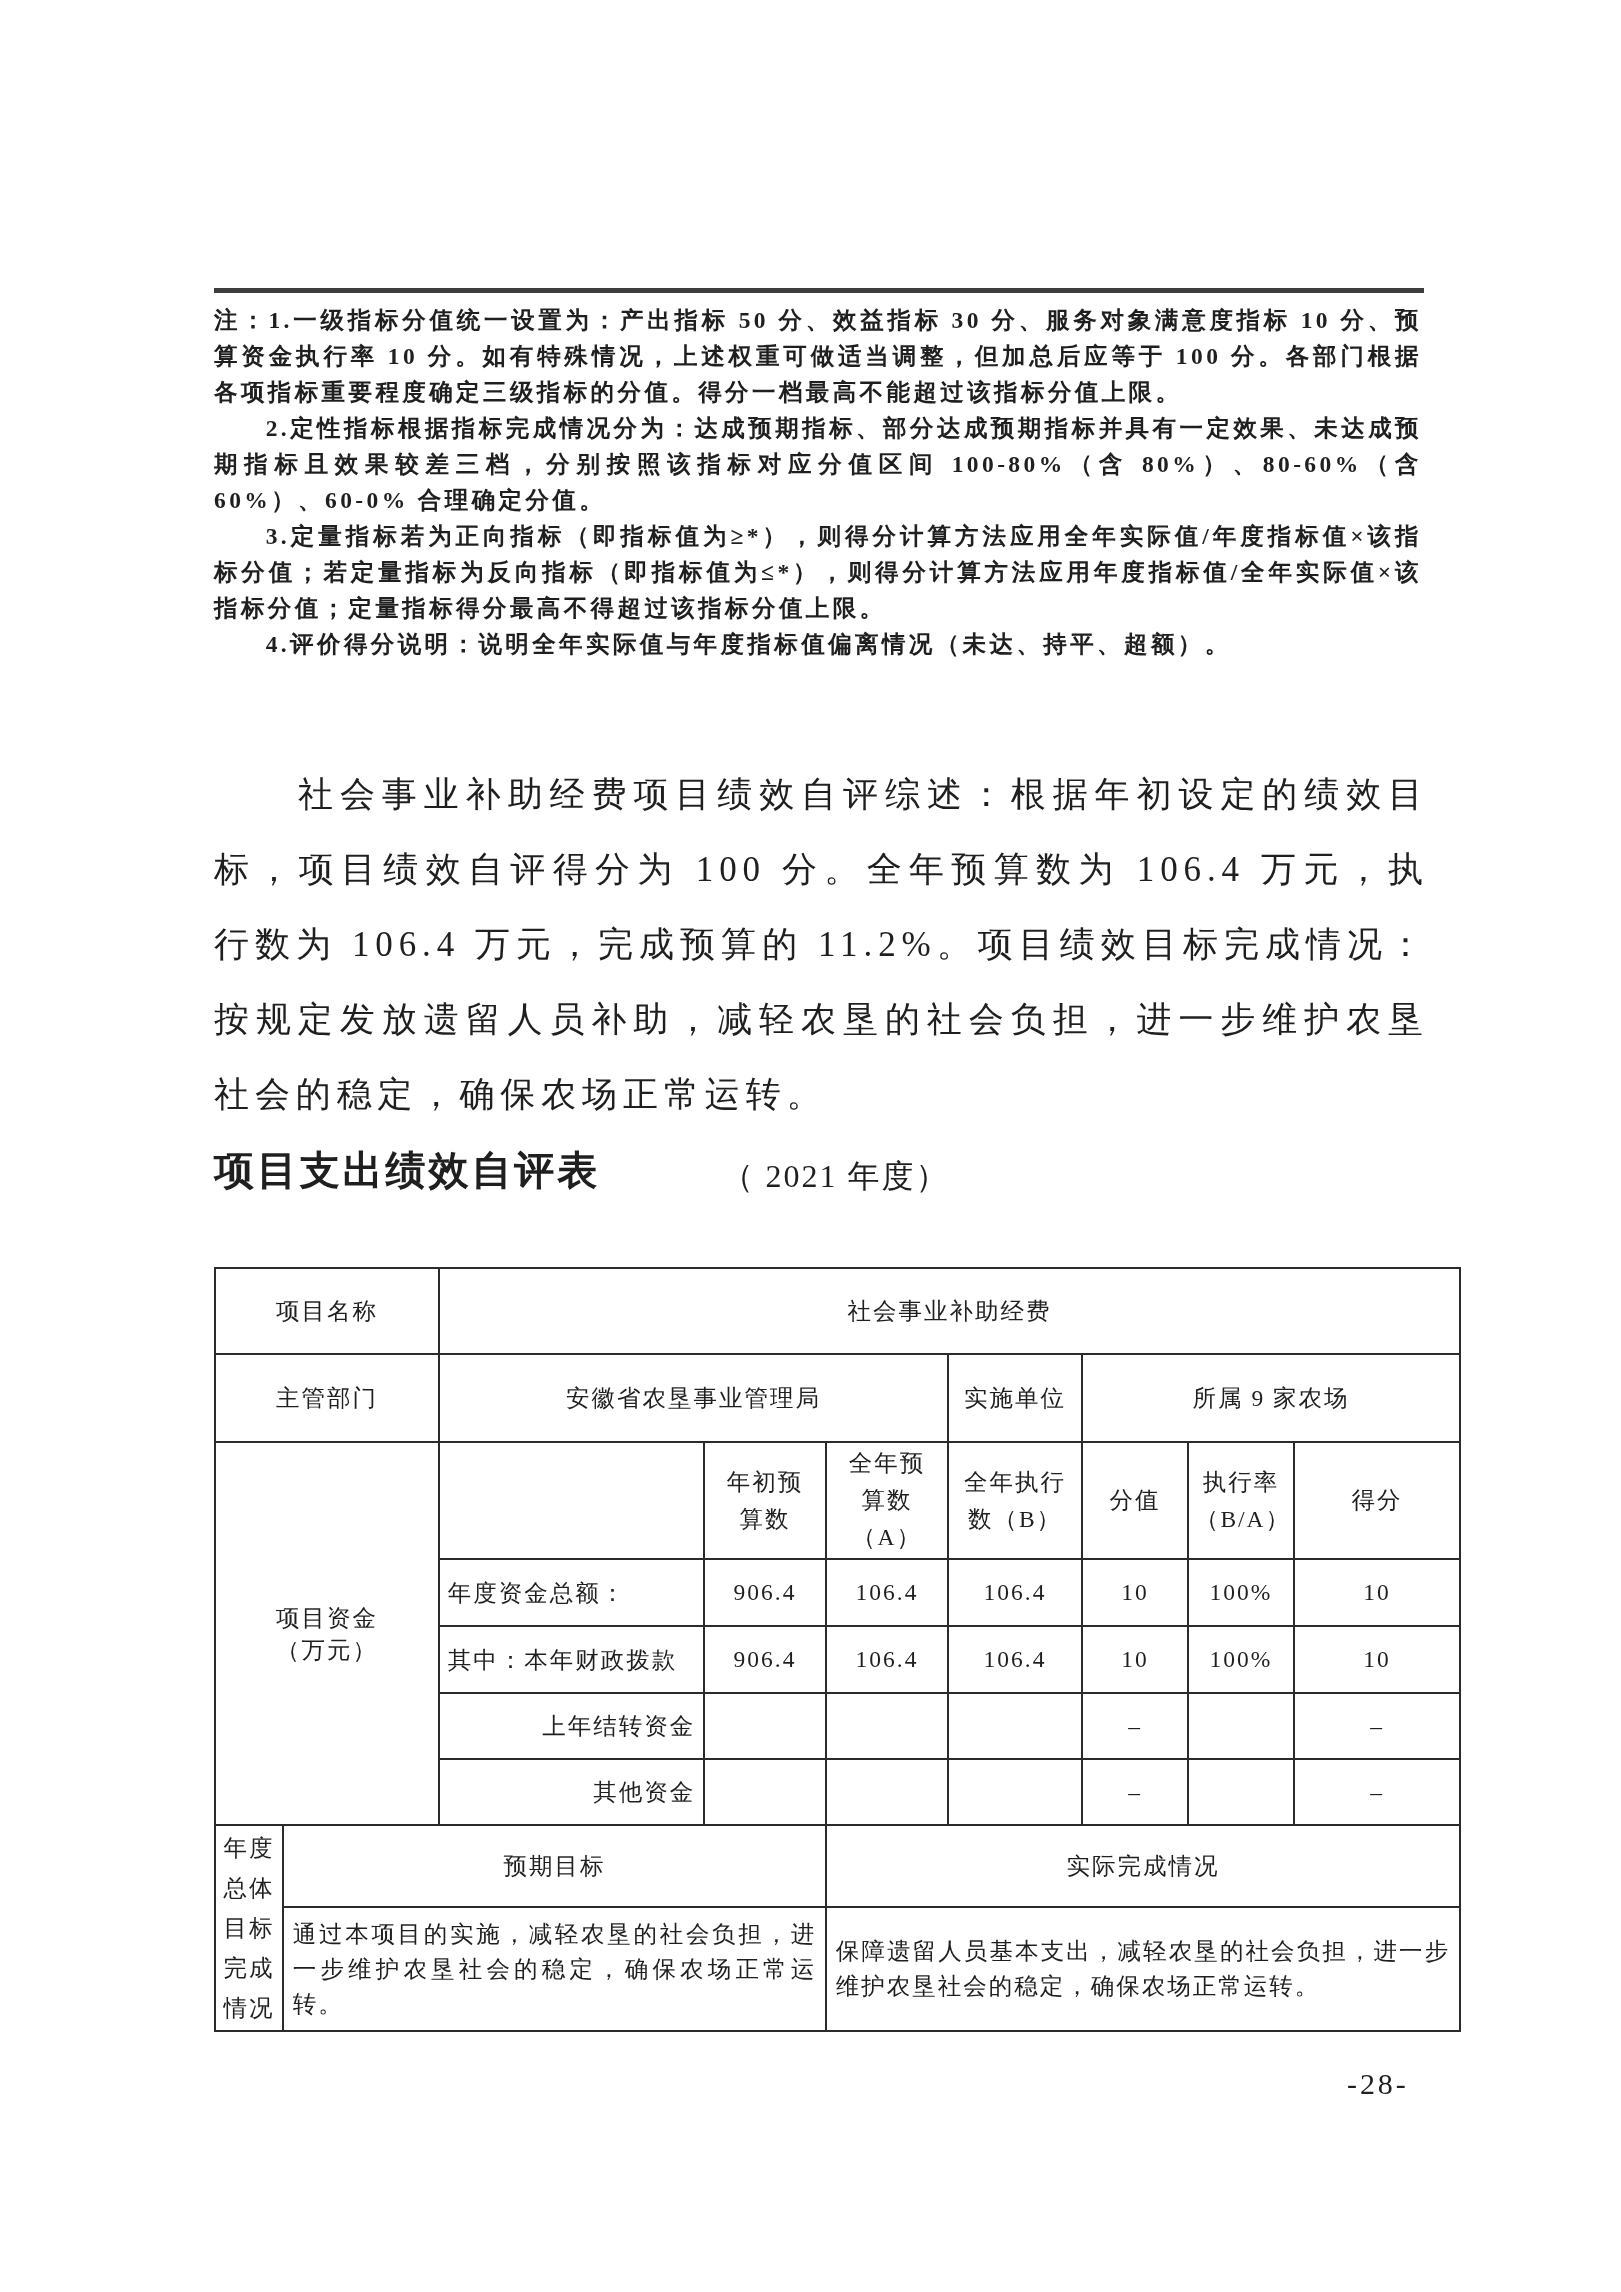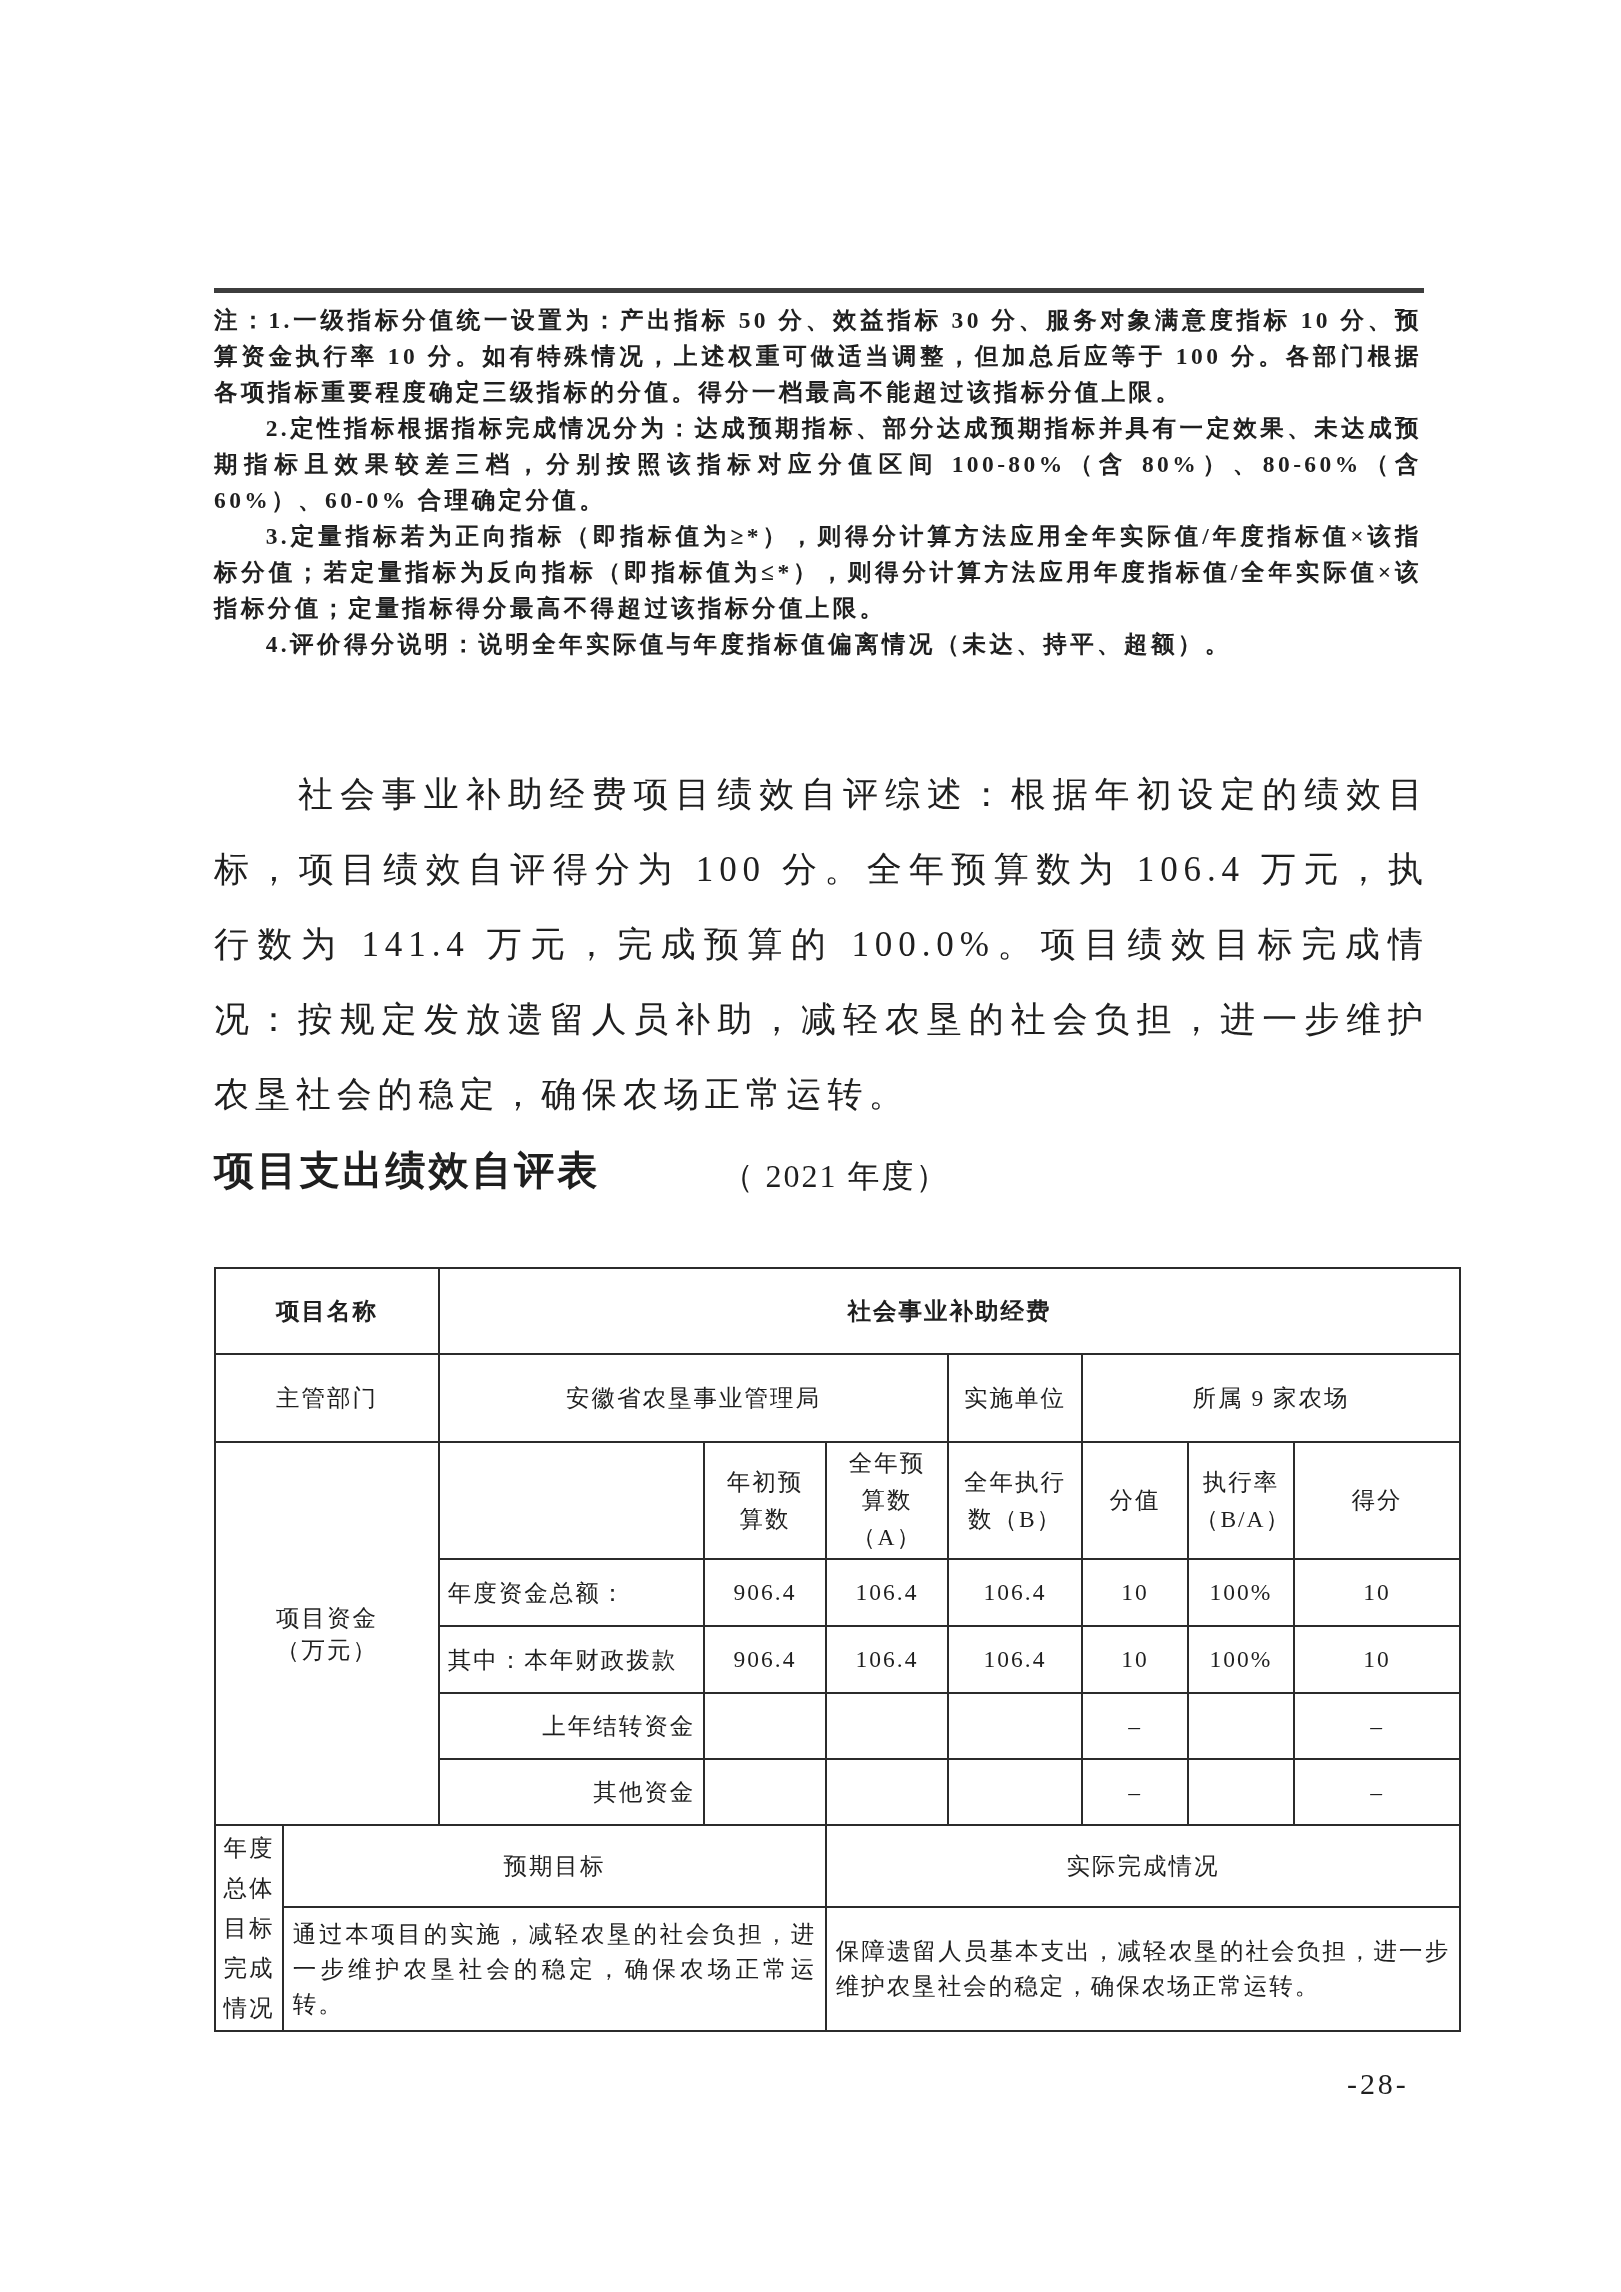--- a/index.html
+++ b/index.html
@@ -57,39 +57,39 @@
   .hdr{line-height:37px;}
   .vlabel{line-height:40px;letter-spacing:1px;padding:2px 2px !important;}
   .goalcell{
     text-align:justify !important;vertical-align:middle;
     line-height:35px;letter-spacing:2.9px;padding:5.9px 8.8px !important;
   }
   .pagenum{
     position:absolute;left:1347px;top:2039px;
     font-size:30px;letter-spacing:2.9px;margin-top:28px;
   }
-  tr.r1{height:86px;font-weight:bold;} tr.r2{height:88px;} tr.r3{height:88px;}
+  tr.r1{height:86px;} tr.r2{height:88px;} tr.r3{height:88px;}
   tr.r4{height:67px;} tr.r5{height:67px;} tr.r6{height:66px;}
   tr.r7{height:66px;} tr.r8{height:81px;} tr.r9{height:122px;}
 </style>
 </head>
 <body>
 
 <div class="page">
 
   <div class="topline"></div>
 
   <div class="notes">
     <p class="note-item">注：1.一级指标分值统一设置为：产出指标 50 分、效益指标 30 分、服务对象满意度指标 10 分、预算资金执行率 10 分。如有特殊情况，上述权重可做适当调整，但加总后应等于 100 分。各部门根据各项指标重要程度确定三级指标的分值。得分一档最高不能超过该指标分值上限。</p>
     <p class="note-item indent">2.定性指标根据指标完成情况分为：达成预期指标、部分达成预期指标并具有一定效果、未达成预期指标且效果较差三档，分别按照该指标对应分值区间 100-80%（含 80%）、80-60%（含 60%）、60-0% 合理确定分值。</p>
     <p class="note-item indent">3.定量指标若为正向指标（即指标值为≥*），则得分计算方法应用全年实际值/年度指标值×该指标分值；若定量指标为反向指标（即指标值为≤*），则得分计算方法应用年度指标值/全年实际值×该指标分值；定量指标得分最高不得超过该指标分值上限。</p>
     <p class="note-item indent">4.评价得分说明：说明全年实际值与年度指标值偏离情况（未达、持平、超额）。</p>
   </div>
 
-  <p class="summary">社会事业补助经费项目绩效自评综述：根据年初设定的绩效目标，项目绩效自评得分为 100 分。全年预算数为 106.4 万元，执行数为 141.4 万元，完成预算的 100.0%。项目绩效目标完成情况：按规定发放遗留人员补助，减轻农垦的社会负担，进一步维护农垦社会的稳定，确保农场正常运转。</p>
+  <p class="summary">社会事业补助经费项目绩效自评综述：根据年初设定的绩效目标，项目绩效自评得分为 100 分。全年预算数为 106.4 万元，执行数为 106.4 万元，完成预算的 11.2%。项目绩效目标完成情况：按规定发放遗留人员补助，减轻农垦的社会负担，进一步维护农垦社会的稳定，确保农场正常运转。</p>
 
   <h1 class="table-title">项目支出绩效自评表</h1>
   <p class="table-subtitle">（ 2021 年度）</p>
 
   <table class="selfeval">
     <colgroup>
       <col style="width:68px">
         <col style="width:156px">
         <col style="width:265px">
       <col style="width:122px">

